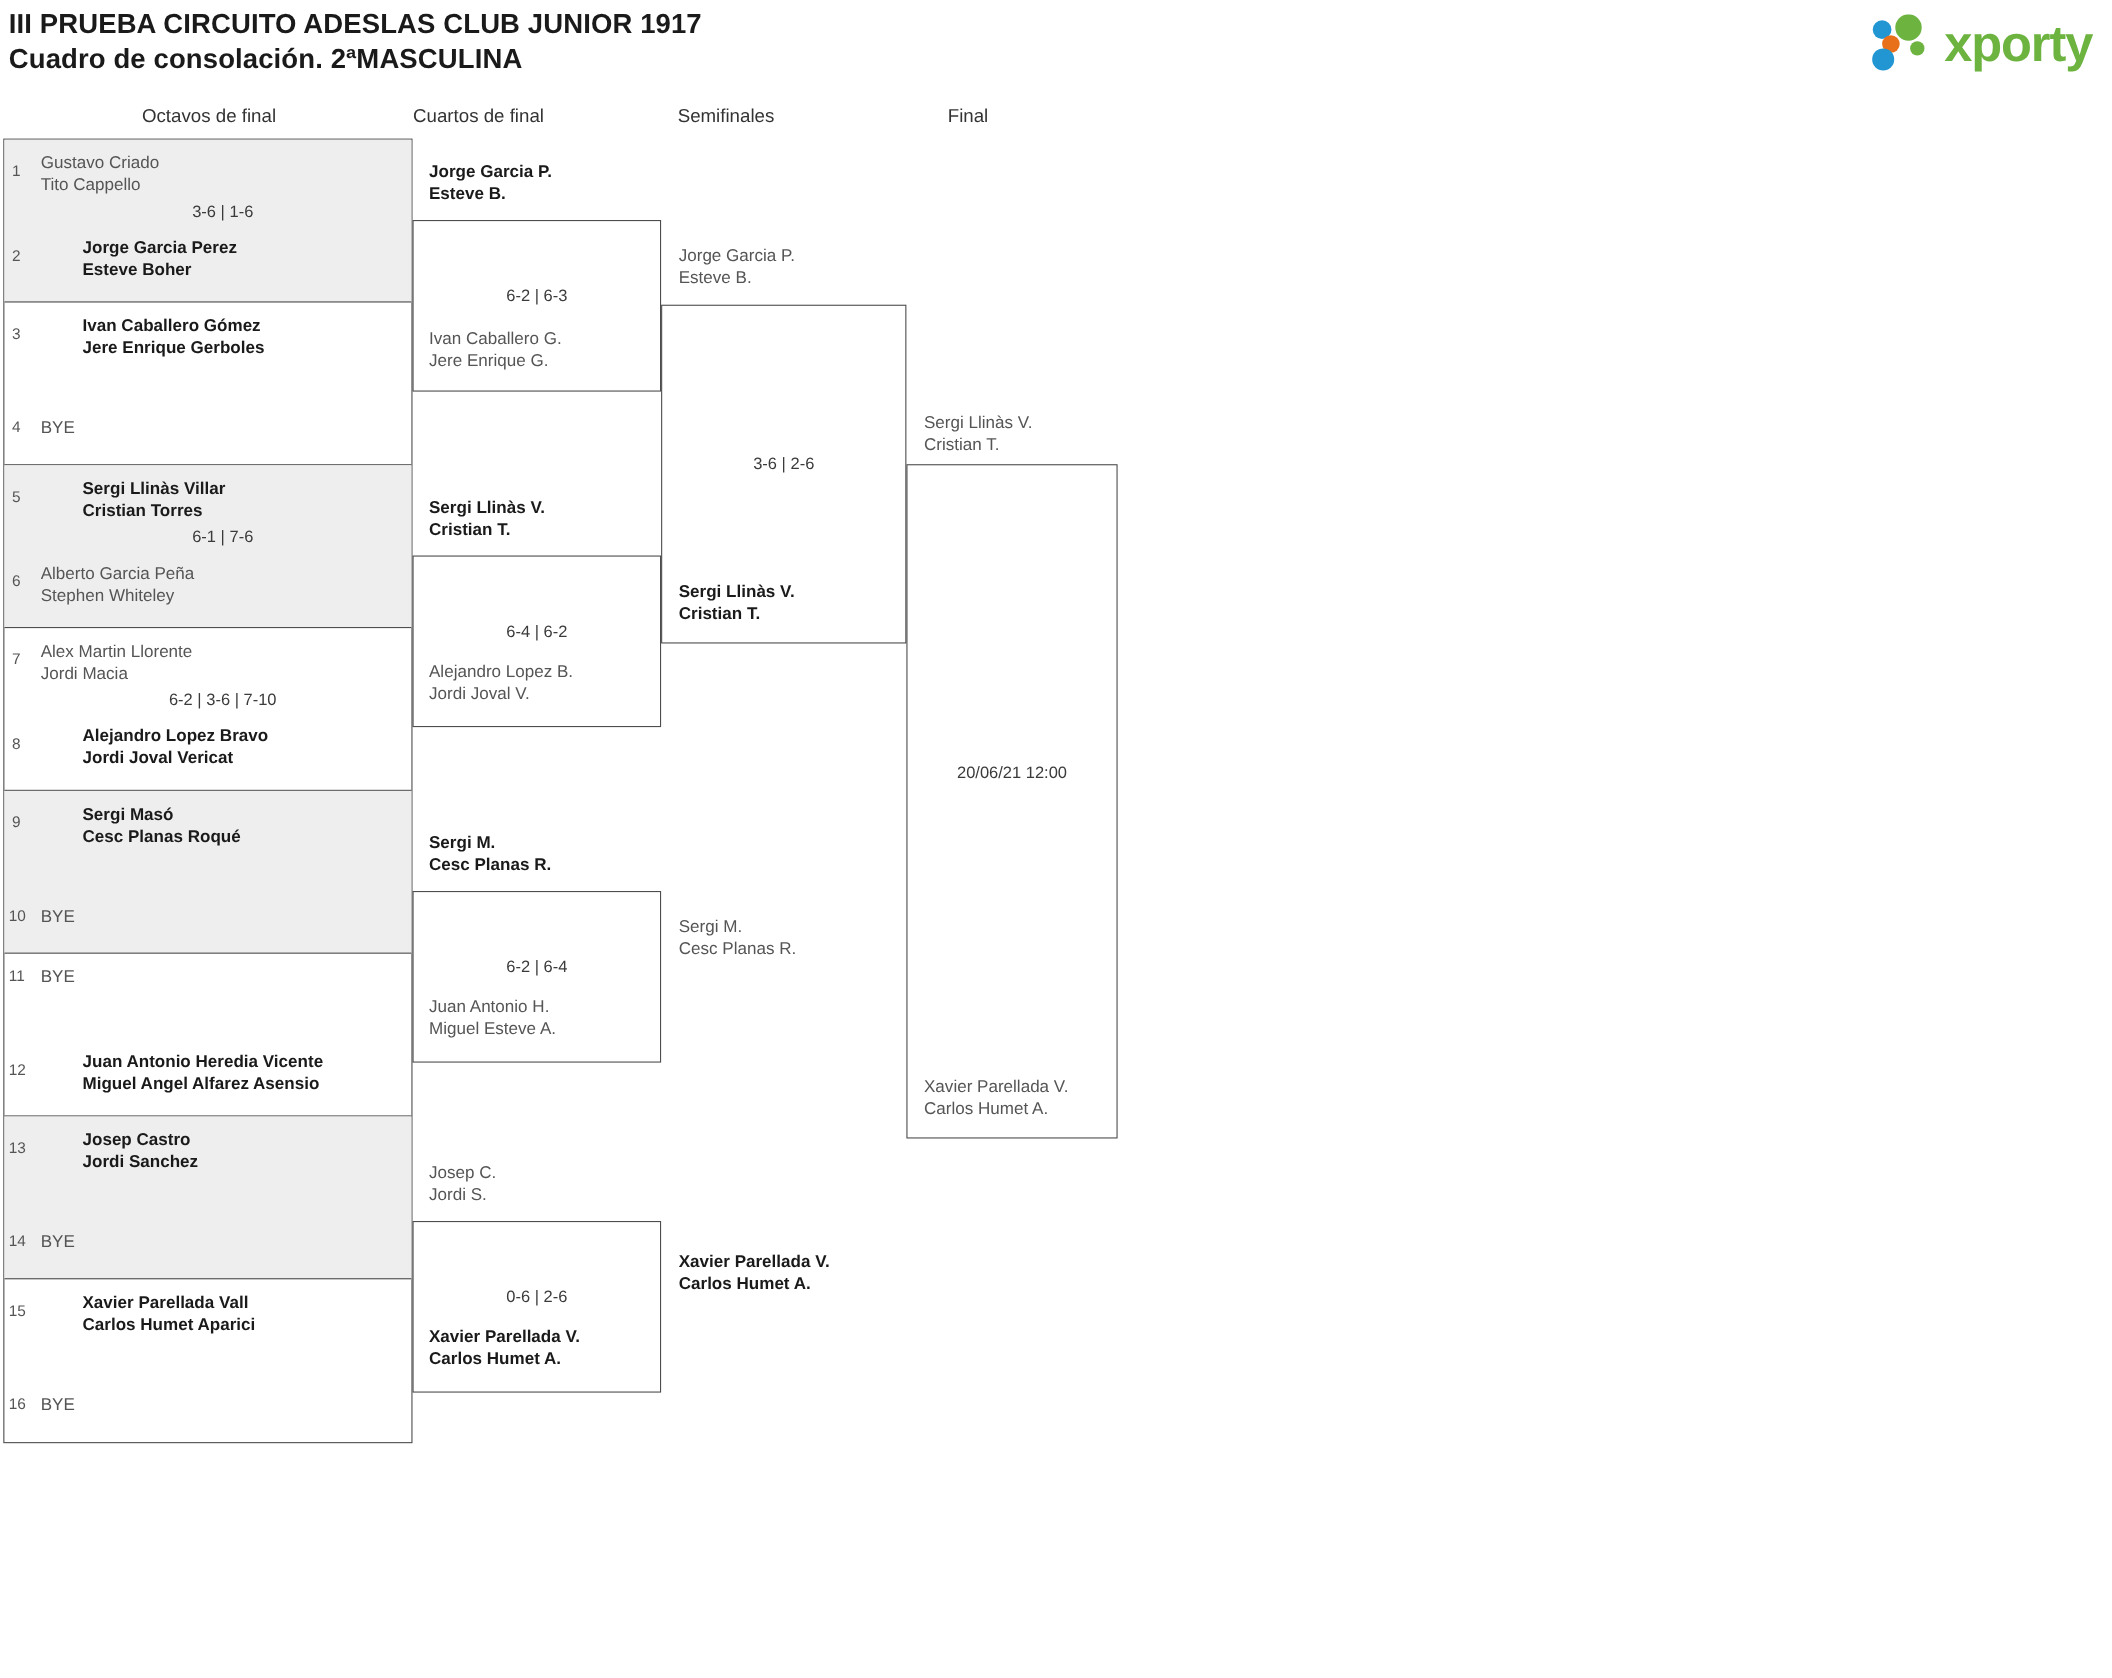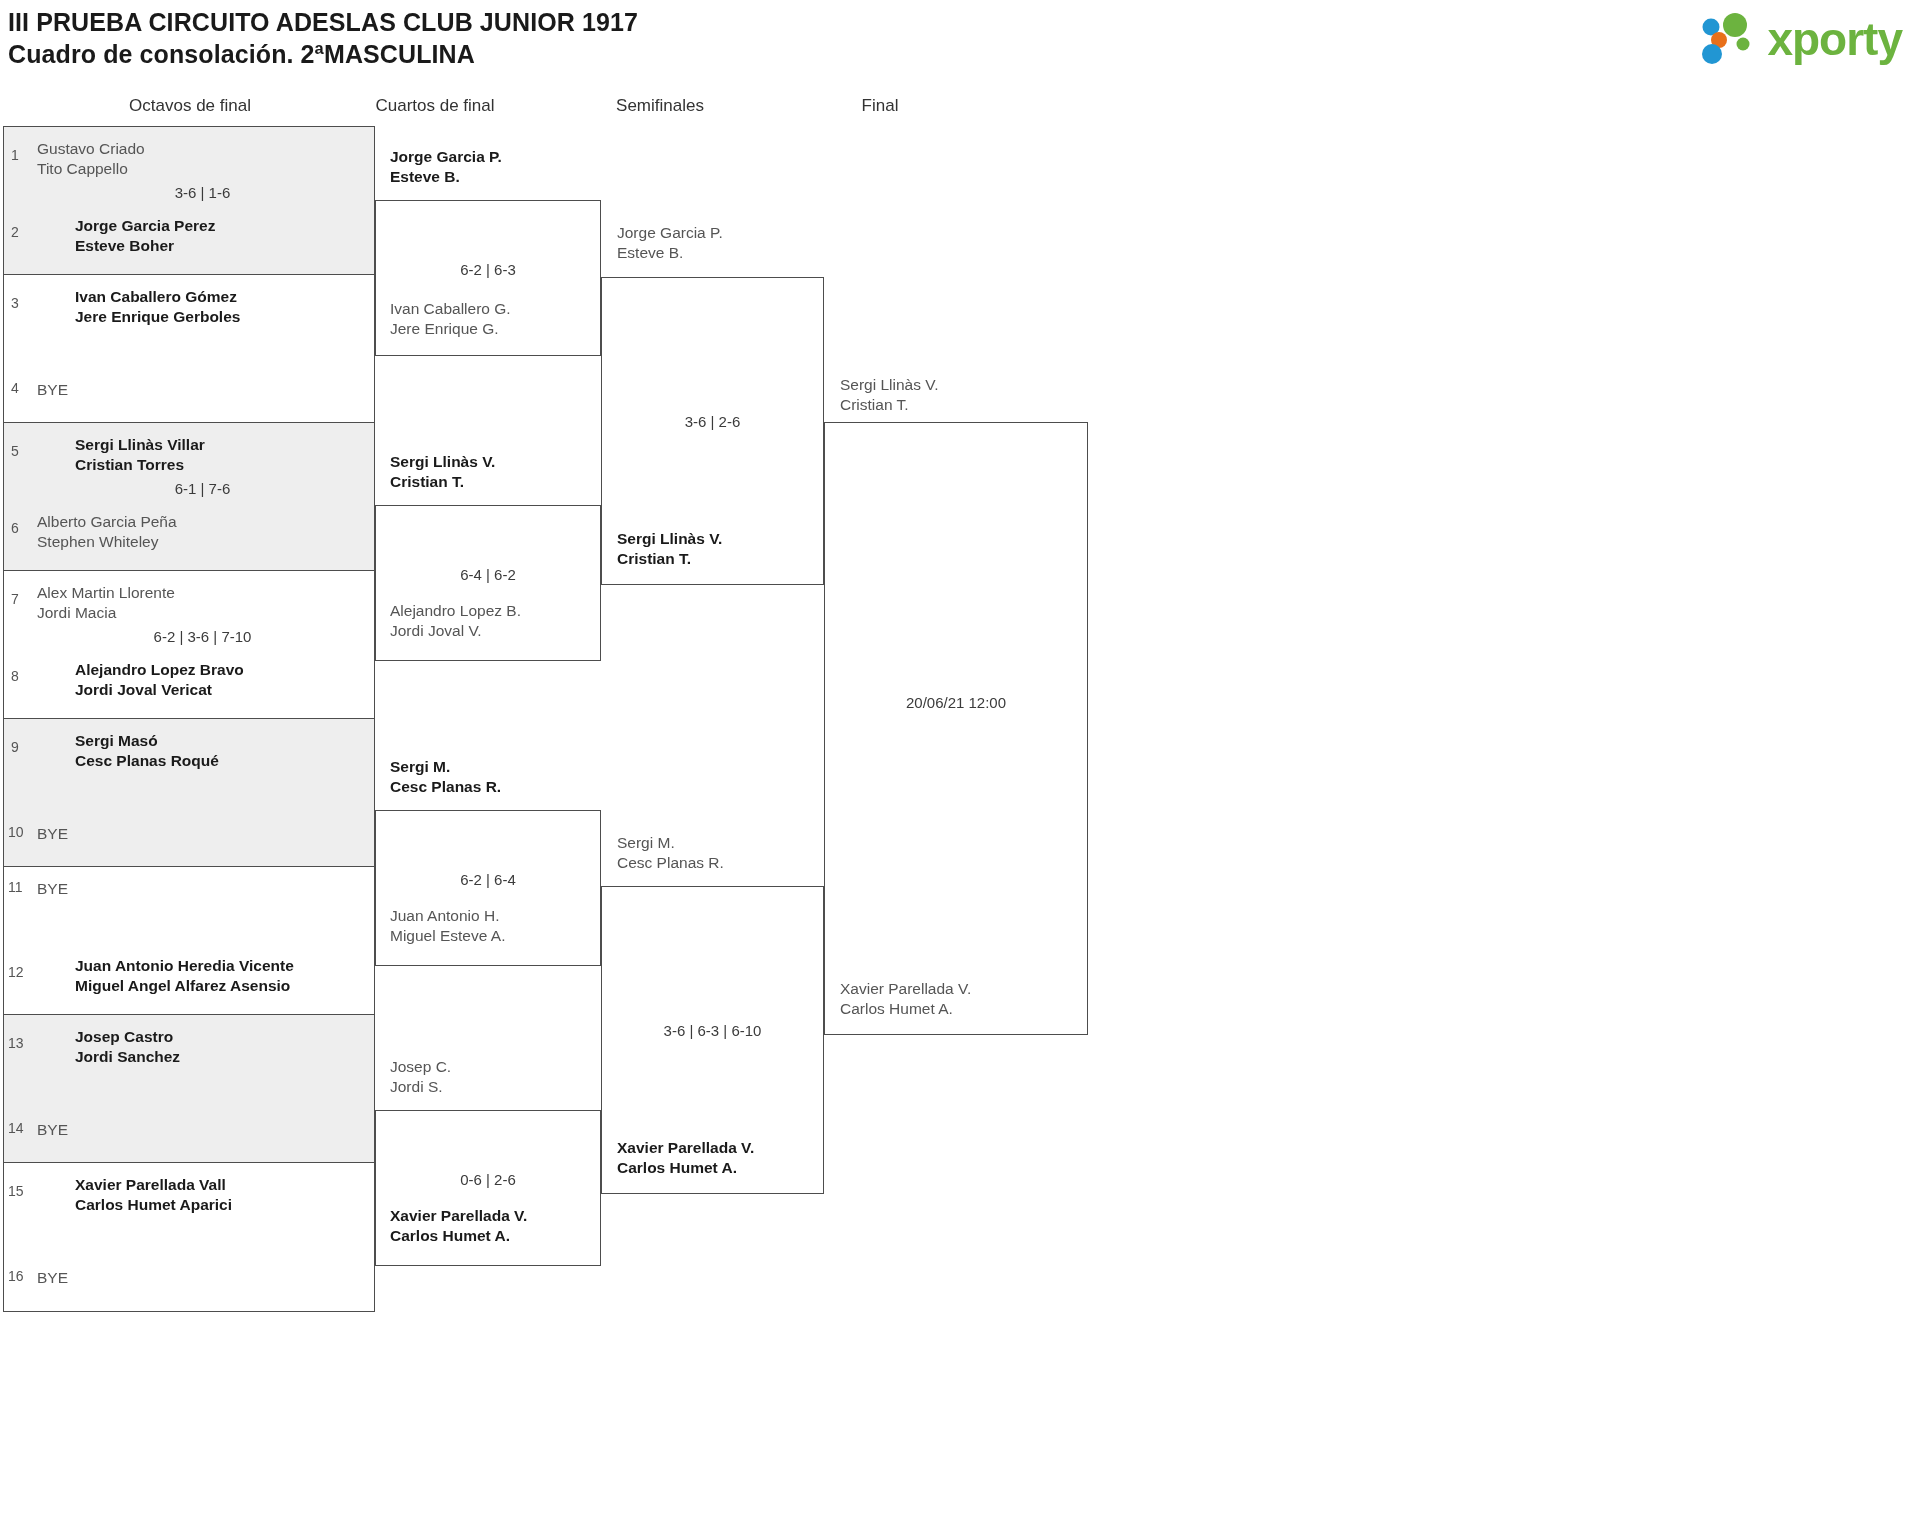--- a/index.html
+++ b/index.html
@@ -347,33 +347,30 @@
   </div>
   <div class="adv win" style="left:605px; top:529px;">
     <span class="nm">Sergi Llinàs V.</span>
     <span class="nm">Cristian T.</span>
   </div>
 
   <div class="adv lose" style="left:605px; top:833px;">
     <span class="nm">Sergi M.</span>
     <span class="nm">Cesc Planas R.</span>
   </div>
-  <div class="connector" style="left:601px; top:886px; width:223px; height:308px;">
-    <span class="conn-score" style="top:135px;">3-6 | 6-3 | 6-10</span>
-  </div>
   <div class="adv win" style="left:605px; top:1138px;">
     <span class="nm">Xavier Parellada V.</span>
     <span class="nm">Carlos Humet A.</span>
   </div>
 
   <div class="adv pend" style="left:828px; top:375px;">
     <span class="nm">Sergi Llinàs V.</span>
     <span class="nm">Cristian T.</span>
   </div>
-  <div class="connector" style="left:824px; top:422px; width:264px; height:613px;">
+  <div class="connector" style="left:824px; top:422px; width:192px; height:613px;">
     <span class="conn-score" style="top:271px;">20/06/21 12:00</span>
   </div>
   <div class="adv pend" style="left:828px; top:979px;">
     <span class="nm">Xavier Parellada V.</span>
     <span class="nm">Carlos Humet A.</span>
   </div>
 
 </div>
 
 </body></html>

